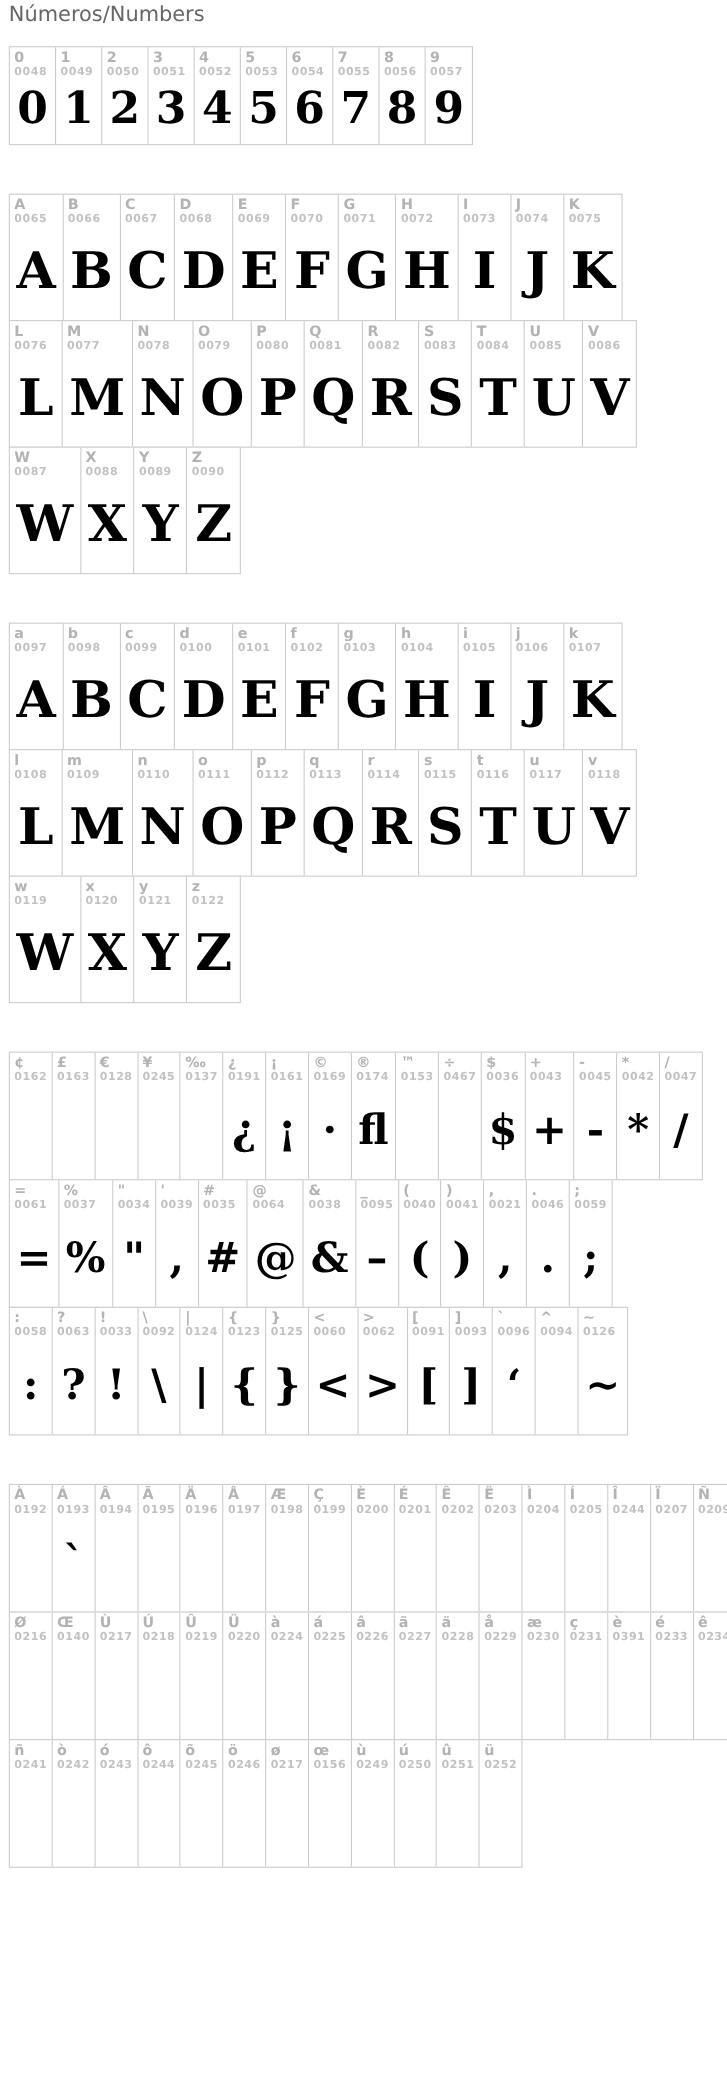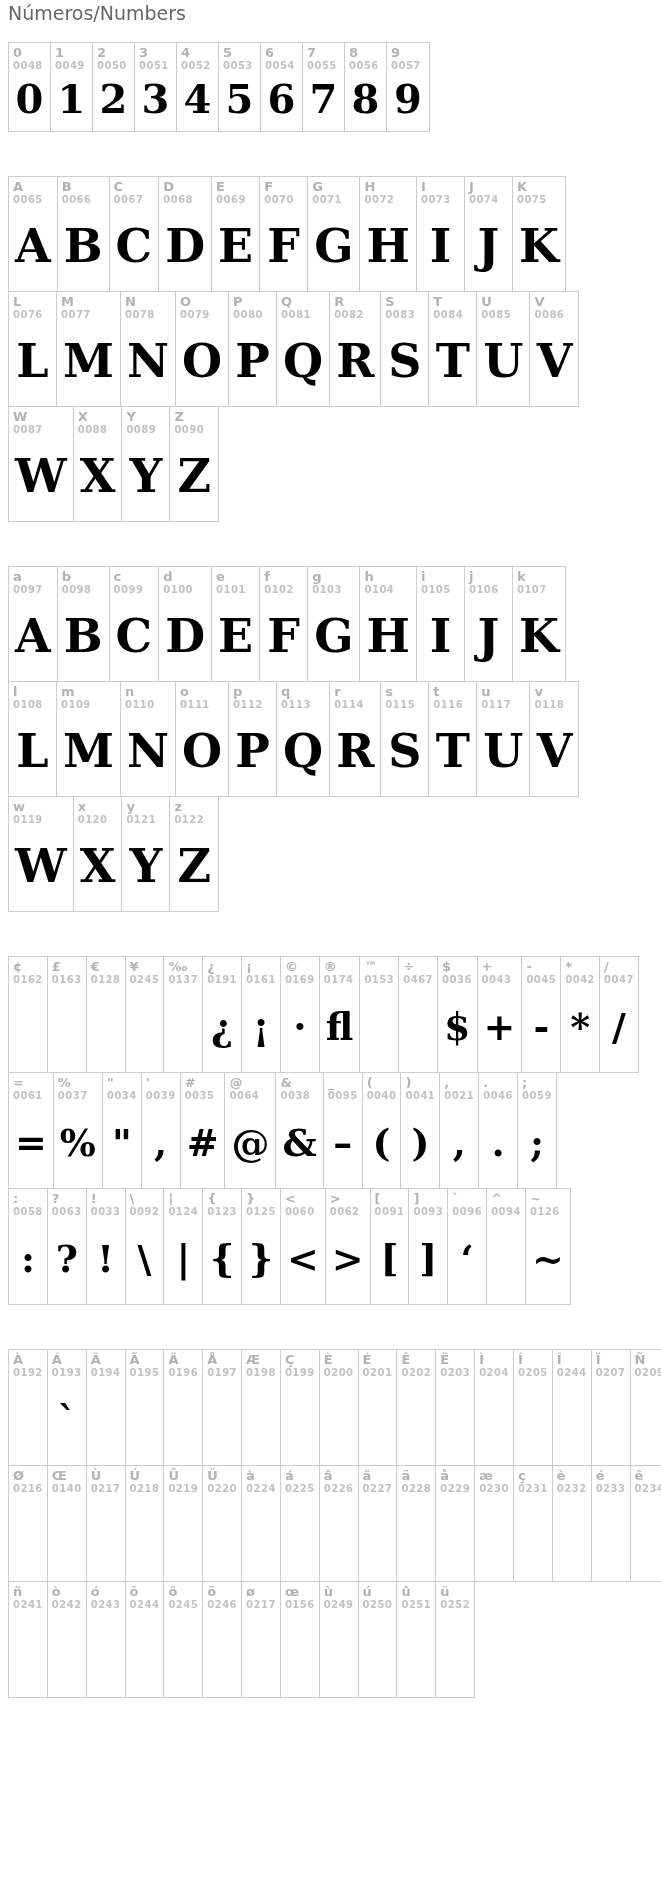--- a/index.html
+++ b/index.html
@@ -1072,21 +1072,21 @@
             <div class="cell">
               <div class="cell-head">
                 <span class="cell-char">ç</span>
                 <span class="cell-code">0231</span>
               </div>
               <div class="cell-glyph"></div>
             </div>
             <div class="cell">
               <div class="cell-head">
                 <span class="cell-char">è</span>
-                <span class="cell-code">0232</span>
+                <span class="cell-code">0391</span>
               </div>
               <div class="cell-glyph"></div>
             </div>
             <div class="cell">
               <div class="cell-head">
                 <span class="cell-char">é</span>
                 <span class="cell-code">0233</span>
               </div>
               <div class="cell-glyph"></div>
             </div>

